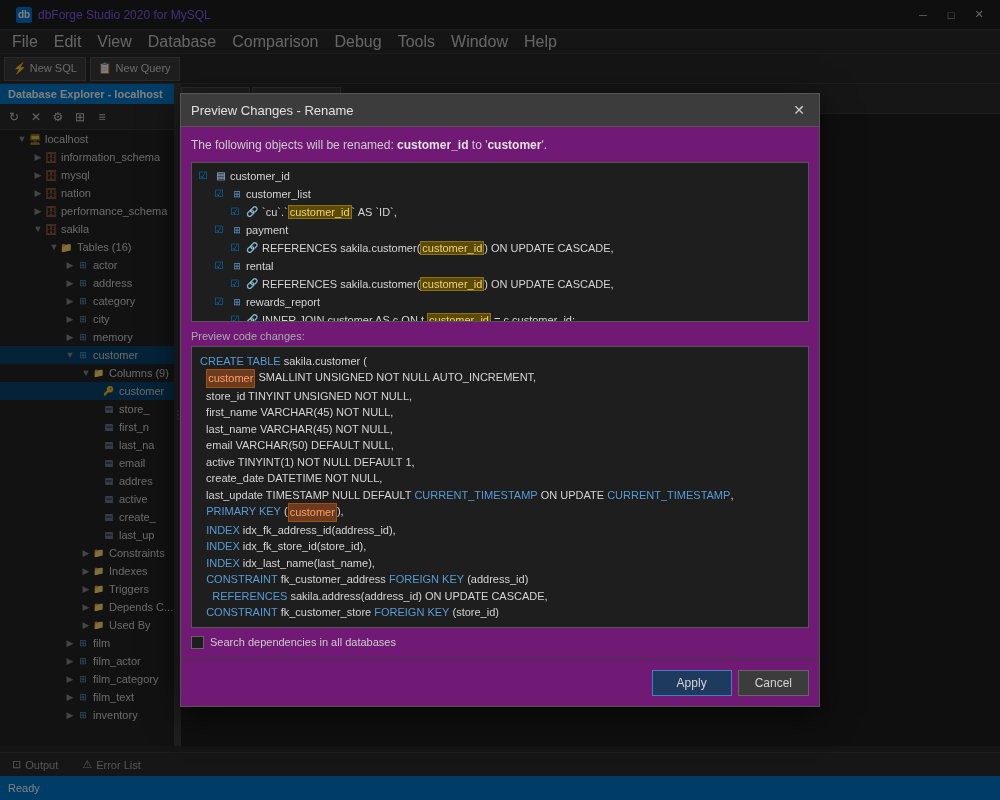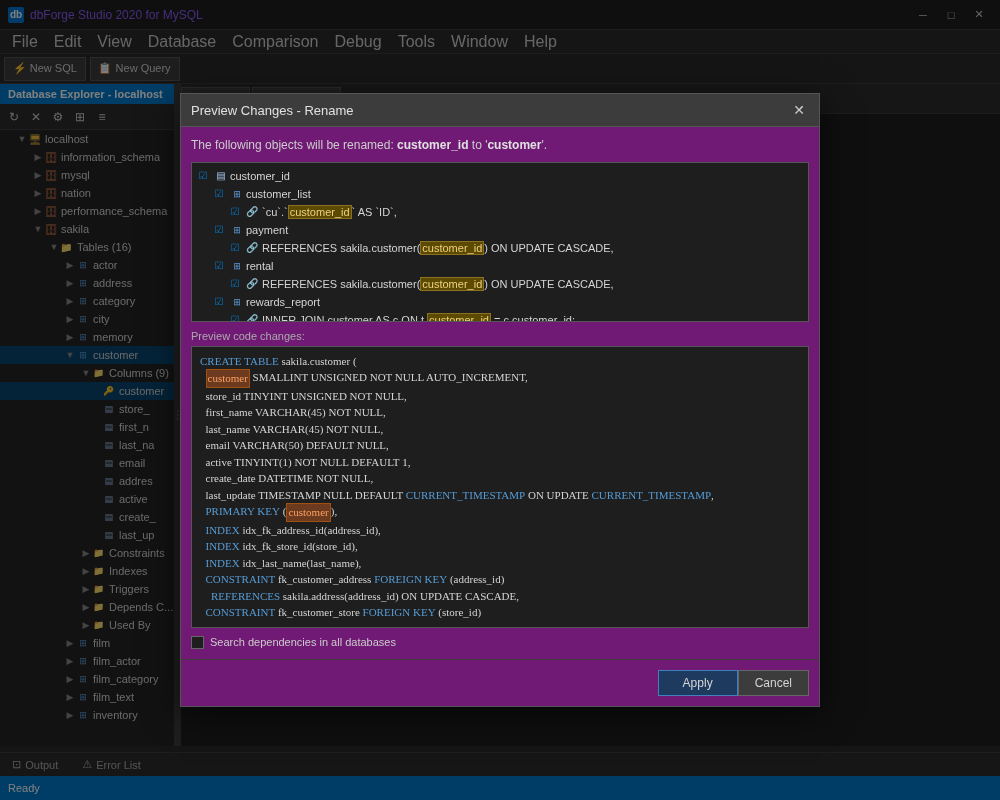--- a/index.html
+++ b/index.html
@@ -28,20 +28,21 @@
       width: 16px;
       height: 16px;
       background: #0078d7;
       border-radius: 2px;
       display: flex;
       align-items: center;
       justify-content: center;
       font-size: 10px;
       color: white;
       font-weight: bold;
+      margin-left: 8px;
     }
     .title-bar-text {
       color: #8b5cf6;
       font-size: 12px;
       flex: 1;
     }
     .title-bar-controls {
       display: flex;
       gap: 2px;
     }
@@ -366,21 +367,21 @@
       color: #aaa;
       margin-bottom: 4px;
     }
     .code-area {
       border: 1px solid #555;
       background: #1e1e1e;
       flex: 1;
       overflow-y: auto;
       overflow-x: auto;
       padding: 6px 8px;
-      font-family: Liberation Serif, serif;
+      font-family: Liberation Sans, sans-serif;
       font-size: 11px;
       position: relative;
       min-height: 240px;
     }
     .code-line {
       display: flex;
       align-items: flex-start;
       line-height: 1.5;
       white-space: pre;
     }
@@ -414,20 +415,21 @@
       display: flex;
       align-items: center;
       justify-content: center;
       flex-shrink: 0;
     }
     
     .modal-footer {
       padding: 10px;
       display: flex;
       justify-content: flex-end;
+      gap: 6px;
       border-top: 1px solid #3c3c3c;
     }
     .btn-apply {
       padding: 5px 24px;
       background: #1e3a5f;
       border: 1px solid #4080c0;
       color: #d4d4d4;
       cursor: pointer;
       font-size: 12px;
     }

